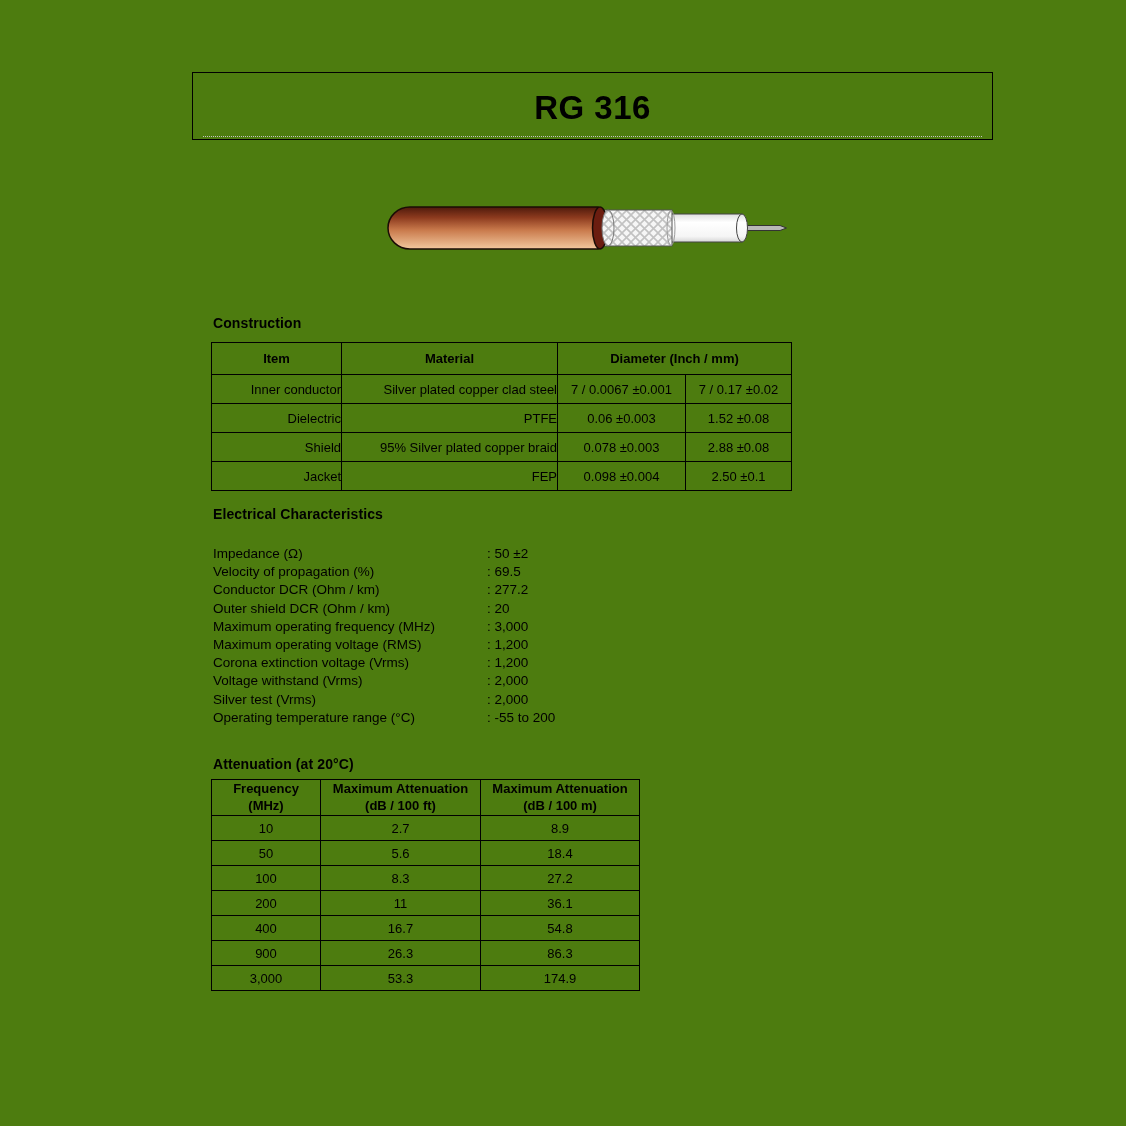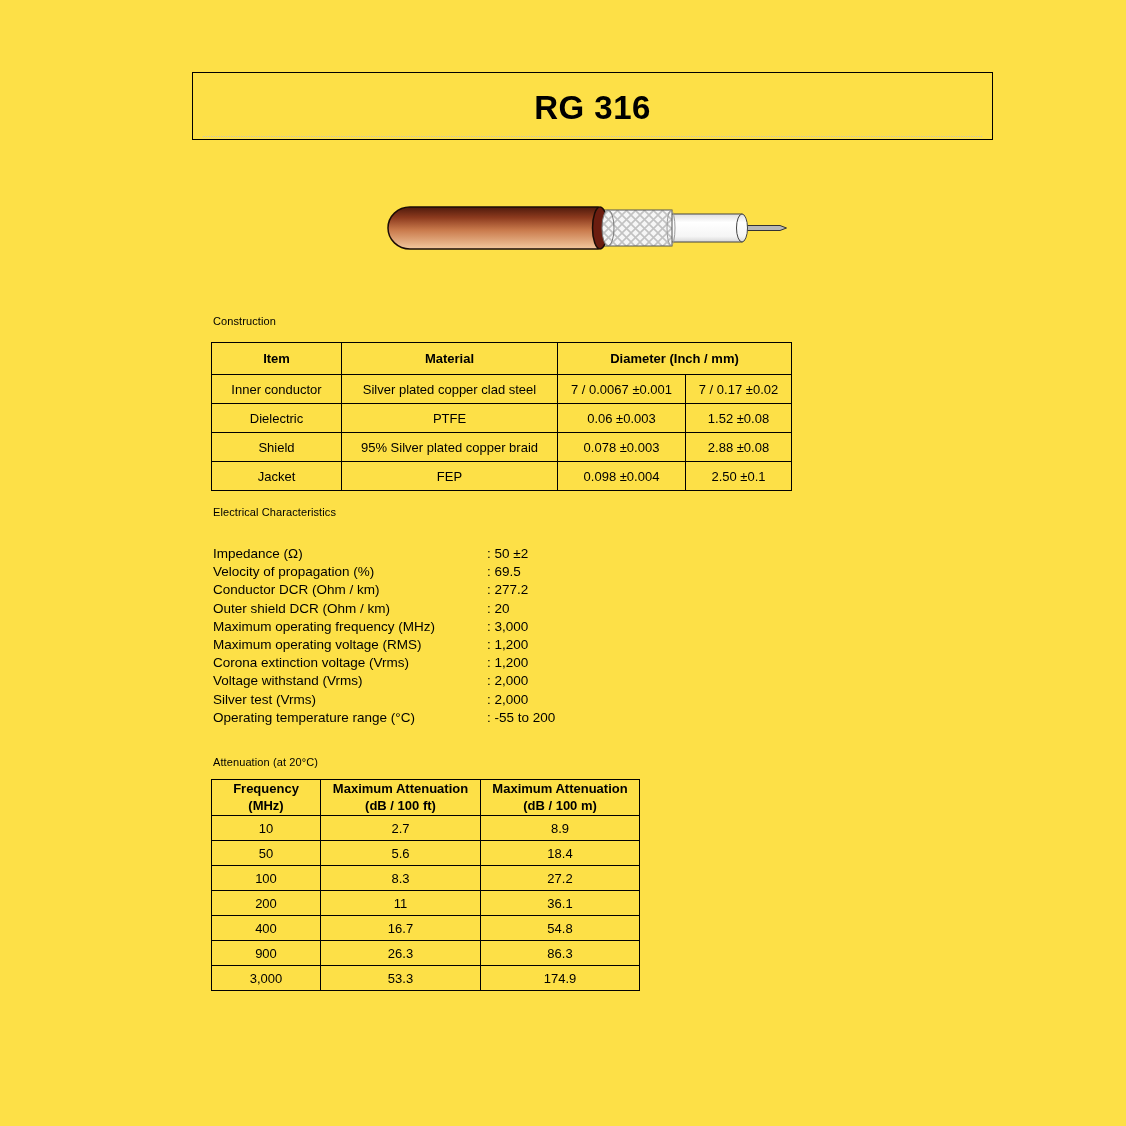--- a/index.html
+++ b/index.html
@@ -1,45 +1,45 @@
 <!DOCTYPE html>
 <html><head>
 <meta charset="utf-8">
 <style>
   * { box-sizing: border-box; }
   html, body { margin: 0; padding: 0; background: #ffffff; }
   body { font-family: "Liberation Sans", sans-serif; color: #000; }
-  .page { position: relative; width: 1126px; height: 1126px; background: #fde047; overflow: hidden; }
+  .page { position: relative; width: 1126px; height: 1126px; background: #4d7c0f; overflow: hidden; }
 
   
   .title-box {
     position: absolute; left: 192px; top: 72px; width: 801px; height: 68px;
     border: 1.5px solid #000; display: flex; align-items: center; justify-content: center;
   }
   .title-text { font-size: 33px; font-weight: bold; letter-spacing: 0.5px; transform: translateY(2px); }
   .title-box-rule { position: absolute; left: 10px; right: 10px; bottom: 2px; border-top: 1px dotted #c3c3c3; }
 
   
   .cable { position: absolute; left: 370px; top: 188px; width: 430px; height: 80px; }
 
   
-  .section-h { position: absolute; margin: 0; font-size: 11px; font-weight: normal; letter-spacing: 0.1px; }
+  .section-h { position: absolute; margin: 0; font-size: 14px; font-weight: bold; letter-spacing: 0.1px; }
   .construction-h { left: 213px; top: 315px; }
   .ec-h { left: 213px; top: 506px; }
   .att-h { left: 213px; top: 756px; }
 
   
   .ctable {
     position: absolute; left: 211px; top: 342px; width: 580px;
     border-collapse: collapse; table-layout: fixed; font-size: 13px; padding-left: 33px;
   }
   .ctable th, .ctable td { border: 1px solid #000; padding: 0; }
   .ctable th { height: 32px; font-weight: bold; text-align: center; }
   .ctable td { height: 29px; }
-  .ct-left { text-align: center; padding-left: 14px; }
+  .ct-left { text-align: right; padding-left: 14px; }
   .ct-num { text-align: center; }
 
   
   .ec-list { position: absolute; left: 213px; top: 545px; font-size: 13.5px; }
   .ec-row { height: 18.2px; line-height: 18.2px; display: flex; white-space: nowrap; }
   .ec-label { width: 274px; }
 
   
   .atable {
     position: absolute; left: 211px; top: 779px; width: 428px;

